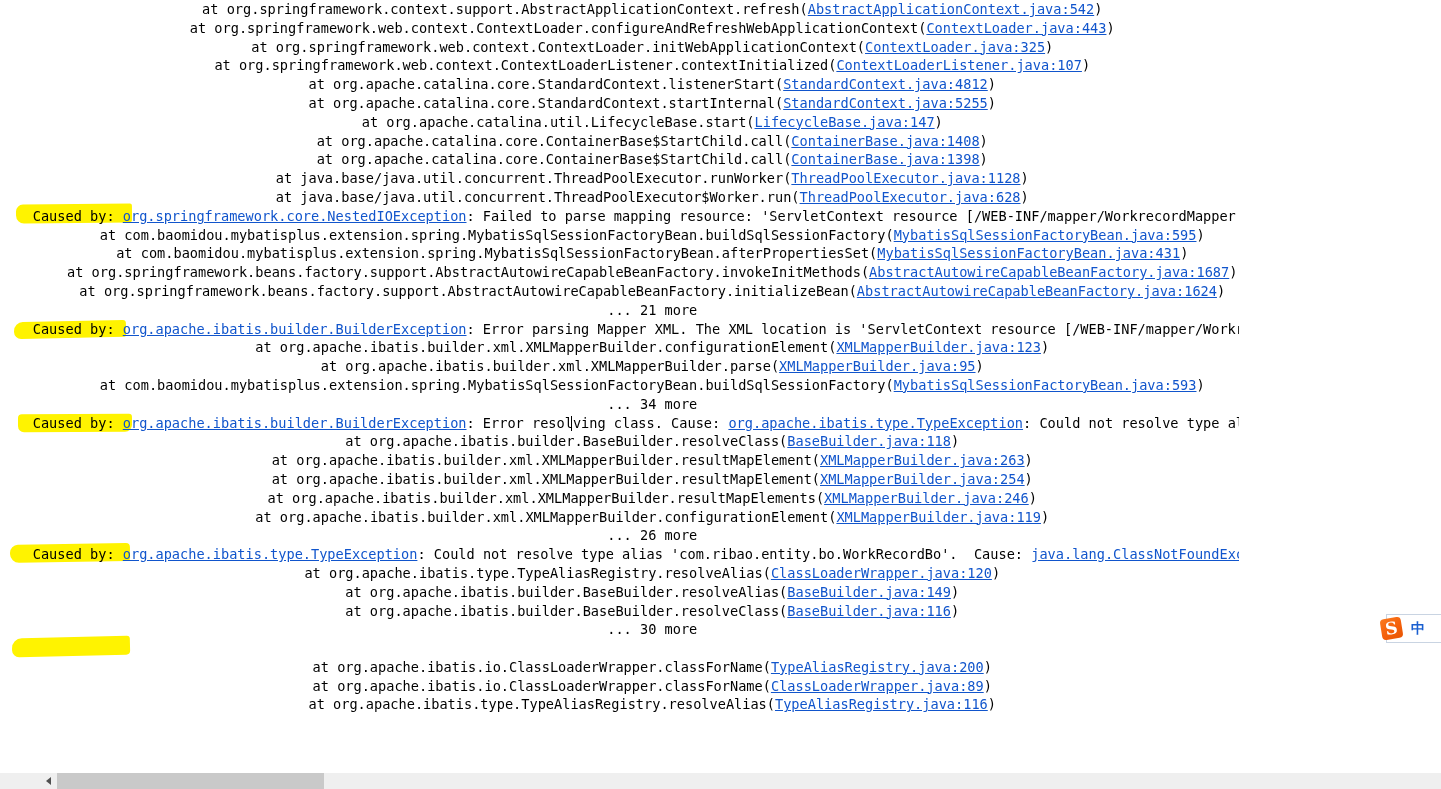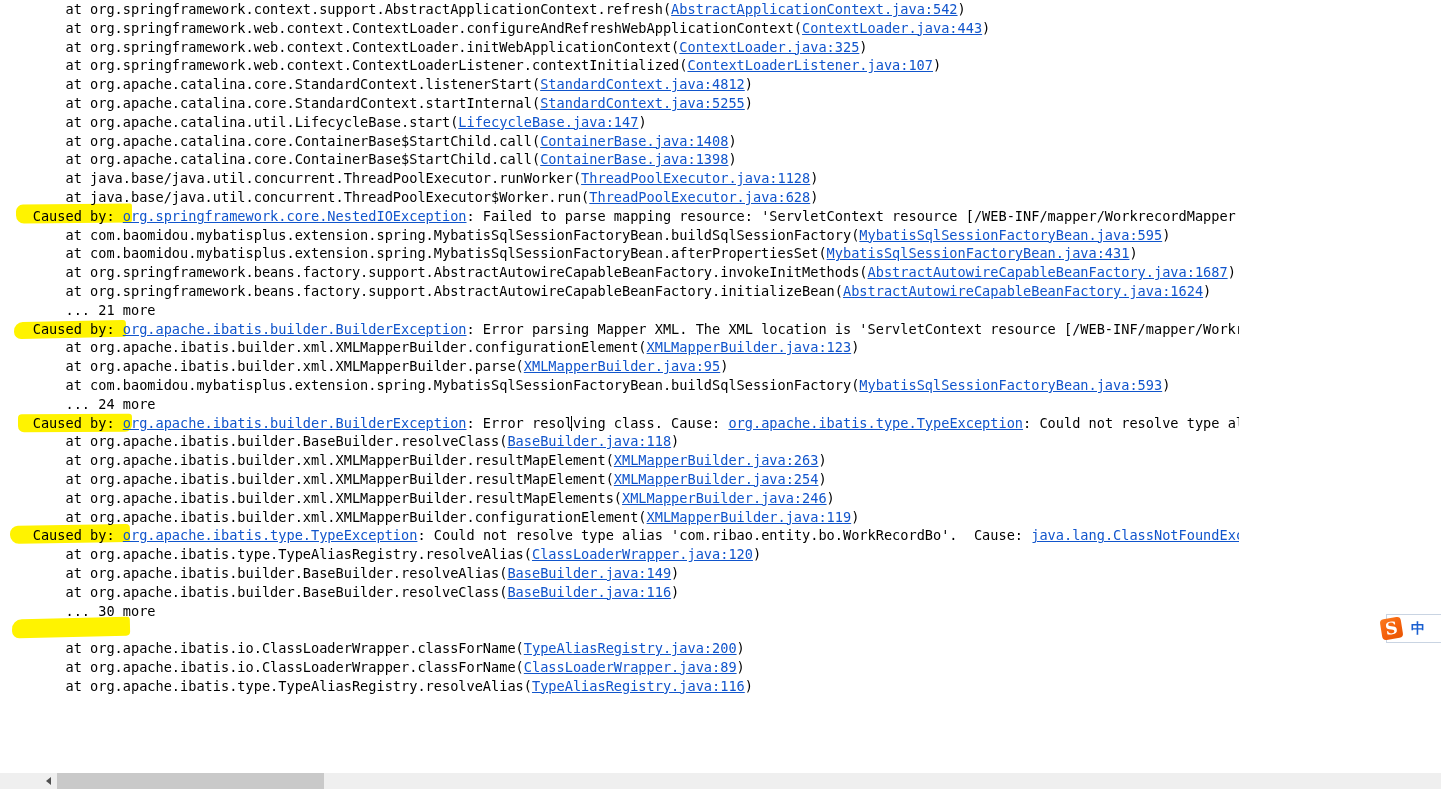--- a/index.html
+++ b/index.html
@@ -14,20 +14,21 @@
     font-family: "DejaVu Sans Mono", "Liberation Mono", monospace;
   }
 
   #stack {
     position: absolute;
     left: 0;
     top: 0;
     width: 1239px;
     height: 773px;
     overflow: hidden;
+    text-align: center;
   }
 
   .line {
     position: relative;
     height: 18.8px;
     line-height: 18.8px;
     white-space: pre;
     font-size: 13.6px;
     color: #000000;
     letter-spacing: 0px;
@@ -228,27 +229,28 @@
     <div class="line"><div class="hl a"></div><span class="txt"><span>    Caused by: </span><span class="lnk">org.springframework.core.NestedIOException</span><span>: Failed to parse mapping resource: 'ServletContext resource [/WEB-INF/mapper/WorkrecordMapper.xml]'; nested exception is</span></span></div>
     <div class="line"><span class="txt"><span>        at com.baomidou.mybatisplus.extension.spring.MybatisSqlSessionFactoryBean.buildSqlSessionFactory(</span><span class="lnk">MybatisSqlSessionFactoryBean.java:595</span><span>)</span></span></div>
     <div class="line"><span class="txt"><span>        at com.baomidou.mybatisplus.extension.spring.MybatisSqlSessionFactoryBean.afterPropertiesSet(</span><span class="lnk">MybatisSqlSessionFactoryBean.java:431</span><span>)</span></span></div>
     <div class="line"><span class="txt"><span>        at org.springframework.beans.factory.support.AbstractAutowireCapableBeanFactory.invokeInitMethods(</span><span class="lnk">AbstractAutowireCapableBeanFactory.java:1687</span><span>)</span></span></div>
     <div class="line"><span class="txt"><span>        at org.springframework.beans.factory.support.AbstractAutowireCapableBeanFactory.initializeBean(</span><span class="lnk">AbstractAutowireCapableBeanFactory.java:1624</span><span>)</span></span></div>
     <div class="line"><span class="txt"><span>        ... 21 more</span></span></div>
     <div class="line"><div class="hl b"></div><span class="txt"><span>    Caused by: </span><span class="lnk">org.apache.ibatis.builder.BuilderException</span><span>: Error parsing Mapper XML. The XML location is 'ServletContext resource [/WEB-INF/mapper/WorkrecordMapper.xml]'. Cause: </span></span></div>
     <div class="line"><span class="txt"><span>        at org.apache.ibatis.builder.xml.XMLMapperBuilder.configurationElement(</span><span class="lnk">XMLMapperBuilder.java:123</span><span>)</span></span></div>
     <div class="line"><span class="txt"><span>        at org.apache.ibatis.builder.xml.XMLMapperBuilder.parse(</span><span class="lnk">XMLMapperBuilder.java:95</span><span>)</span></span></div>
     <div class="line"><span class="txt"><span>        at com.baomidou.mybatisplus.extension.spring.MybatisSqlSessionFactoryBean.buildSqlSessionFactory(</span><span class="lnk">MybatisSqlSessionFactoryBean.java:593</span><span>)</span></span></div>
-    <div class="line"><span class="txt"><span>        ... 24 more</span></span></div>
+    <div class="line"><span class="txt"><span>        ... 34 more</span></span></div>
     <div class="line"><div class="hl c"></div><span class="txt"><span>    Caused by: </span><span class="lnk">org.apache.ibatis.builder.BuilderException</span><span>: Error resolving class. Cause: </span><span class="lnk">org.apache.ibatis.type.TypeException</span><span>: Could not resolve type alias 'com.ribao.entity.bo.Wo</span></span><div class="caret" style="left: 571.2px; top: 2px;"></div></div>
     <div class="line"><span class="txt"><span>        at org.apache.ibatis.builder.BaseBuilder.resolveClass(</span><span class="lnk">BaseBuilder.java:118</span><span>)</span></span></div>
     <div class="line"><span class="txt"><span>        at org.apache.ibatis.builder.xml.XMLMapperBuilder.resultMapElement(</span><span class="lnk">XMLMapperBuilder.java:263</span><span>)</span></span></div>
     <div class="line"><span class="txt"><span>        at org.apache.ibatis.builder.xml.XMLMapperBuilder.resultMapElement(</span><span class="lnk">XMLMapperBuilder.java:254</span><span>)</span></span></div>
     <div class="line"><span class="txt"><span>        at org.apache.ibatis.builder.xml.XMLMapperBuilder.resultMapElements(</span><span class="lnk">XMLMapperBuilder.java:246</span><span>)</span></span></div>
     <div class="line"><span class="txt"><span>        at org.apache.ibatis.builder.xml.XMLMapperBuilder.configurationElement(</span><span class="lnk">XMLMapperBuilder.java:119</span><span>)</span></span></div>
+    <div class="line"><span class="txt"><span>        ... 26 more</span></span></div>
     <div class="line"><div class="hl d"></div><span class="txt"><span>    Caused by: </span><span class="lnk">org.apache.ibatis.type.TypeException</span><span>: Could not resolve type alias 'com.ribao.entity.bo.WorkRecordBo'.  Cause: </span><span class="lnk">java.lang.ClassNotFoundException</span><span>: Cannot find class:</span></span></div>
     <div class="line"><span class="txt"><span>        at org.apache.ibatis.type.TypeAliasRegistry.resolveAlias(</span><span class="lnk">ClassLoaderWrapper.java:120</span><span>)</span></span></div>
     <div class="line"><span class="txt"><span>        at org.apache.ibatis.builder.BaseBuilder.resolveAlias(</span><span class="lnk">BaseBuilder.java:149</span><span>)</span></span></div>
     <div class="line"><span class="txt"><span>        at org.apache.ibatis.builder.BaseBuilder.resolveClass(</span><span class="lnk">BaseBuilder.java:116</span><span>)</span></span></div>
     <div class="line"><span class="txt"><span>        ... 30 more</span></span></div>
     <div class="line"><div class="hl e"></div></div>
     <div class="line"><span class="txt"><span>        at org.apache.ibatis.io.ClassLoaderWrapper.classForName(</span><span class="lnk">TypeAliasRegistry.java:200</span><span>)</span></span></div>
     <div class="line"><span class="txt"><span>        at org.apache.ibatis.io.ClassLoaderWrapper.classForName(</span><span class="lnk">ClassLoaderWrapper.java:89</span><span>)</span></span></div>
     <div class="line"><span class="txt"><span>        at org.apache.ibatis.type.TypeAliasRegistry.resolveAlias(</span><span class="lnk">TypeAliasRegistry.java:116</span><span>)</span></span></div>
   </div>

